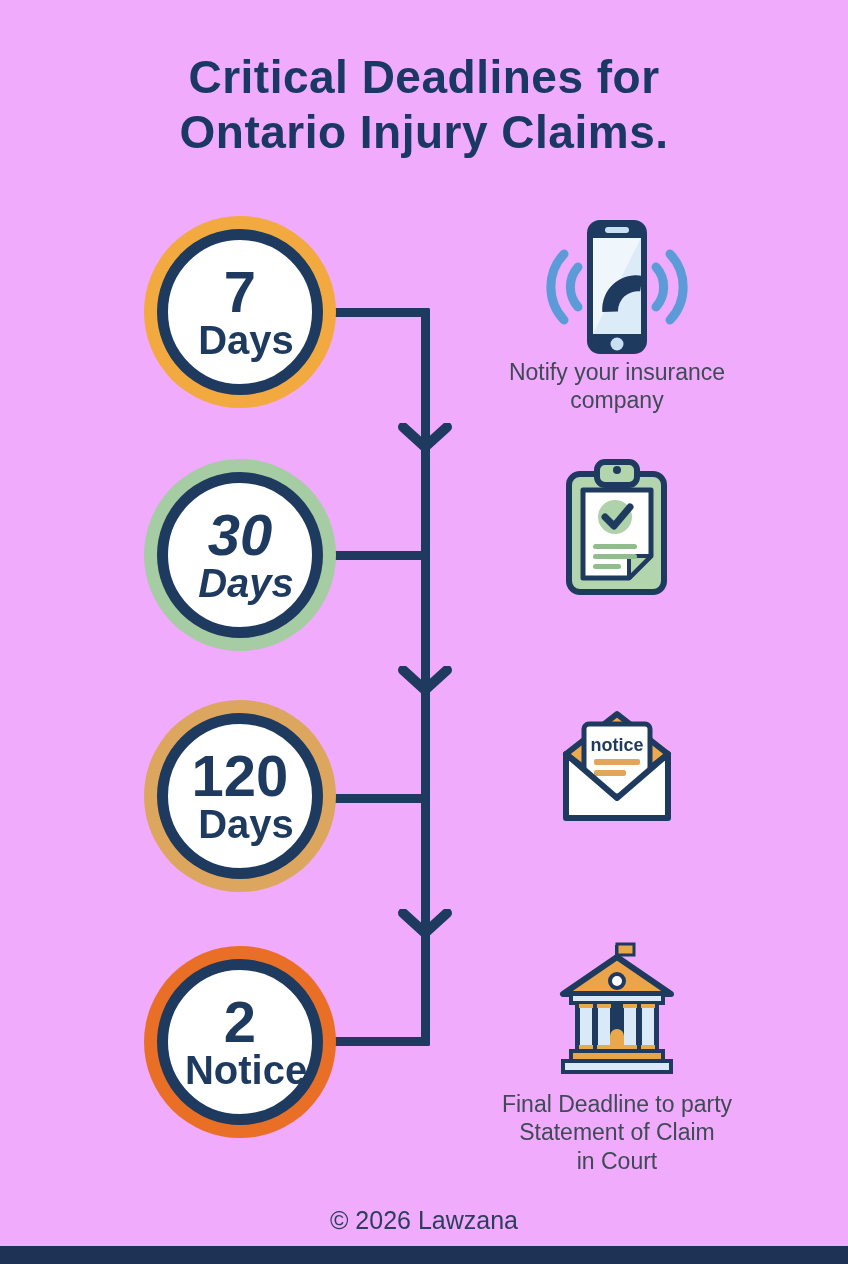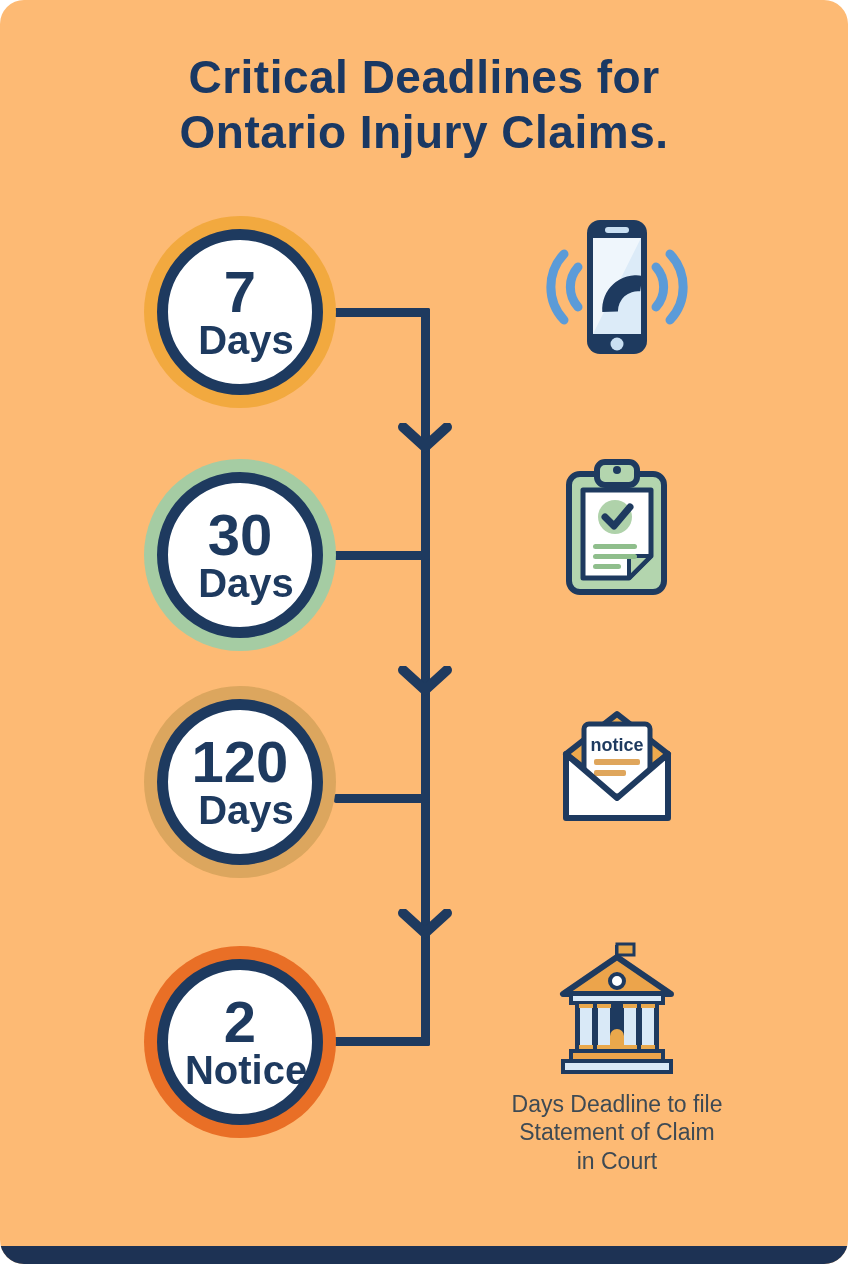--- a/index.html
+++ b/index.html
@@ -5,23 +5,22 @@
   html, body { margin: 0; padding: 0; }
   body {
     font-family: "Liberation Sans", sans-serif;
     background: #ffffff;
   }
   .canvas {
     position: relative;
     width: 848px;
     height: 1264px;
     margin: 0 auto;
-    background: #fdba74;
+    background: #f0abfc;
     overflow: hidden;
-    border-radius: 24px;
   }
   .title {
     position: absolute;
     top: 50px;
     left: 0;
     width: 100%;
     text-align: center;
     font-size: 46px;
     font-weight: 700;
     letter-spacing: 0.5px;
@@ -56,21 +55,21 @@
   }
   .step-unit {
     font-size: 40px;
     font-weight: 700;
     color: #1e3a5f;
     line-height: 1.0;
     margin-left: 12px;
   }
   .circle-1 { top: 216px; }
   .circle-2 { top: 459px; }
-  .circle-3 { top: 686px; }
+  .circle-3 { top: 700px; }
   .circle-4 { top: 946px; }
   
   .vline {
     position: absolute;
     left: 421px;
     top: 308px;
     width: 9px;
     height: 738px;
     background: #1e3a5f;
     border-radius: 2px;
@@ -155,21 +154,21 @@
   <svg class="chevron chev-3" width="56" height="30" viewBox="0 0 56 30">
     <path d="M6 4 L28 24 L50 4" fill="none" stroke="#1e3a5f" stroke-width="10" stroke-linecap="round" stroke-linejoin="round"></path>
   </svg>
 
   <div class="step-circle circle-1" style="background-color: rgb(242, 169, 63);">
     <div class="inner">
       <div class="step-number">7</div>
       <div class="step-unit">Days</div>
     </div>
   </div>
-  <div class="step-circle circle-2" style="background-color: rgb(165, 204, 163);">
+  <div class="step-circle circle-2" style="background-color: rgb(165, 204, 163); font-style: italic;">
     <div class="inner">
       <div class="step-number">30</div>
       <div class="step-unit">Days</div>
     </div>
   </div>
   <div class="step-circle circle-3" style="background-color: rgb(220, 166, 94);">
     <div class="inner">
       <div class="step-number">120</div>
       <div class="step-unit">Days</div>
     </div>
@@ -235,19 +234,22 @@
     <rect x="90" y="64" width="14" height="4" fill="#e9a84c"></rect>
     <rect x="28" y="105" width="14" height="5" fill="#e9a84c"></rect>
     <rect x="46" y="105" width="14" height="5" fill="#e9a84c"></rect>
     <rect x="72" y="105" width="14" height="5" fill="#e9a84c"></rect>
     <rect x="90" y="105" width="14" height="5" fill="#e9a84c"></rect>
     <path d="M59 111 V96 a7 7 0 0 1 14 0 V111 Z" fill="#e9a84c"></path>
     <rect x="20" y="111" width="92" height="10" fill="#eca44b" stroke="#1e3a5f" stroke-width="4"></rect>
     <rect x="12" y="121" width="108" height="11" fill="#d9e9f7" stroke="#1e3a5f" stroke-width="4"></rect>
   </svg>
 
-  <div class="caption cap-4">Days Deadline to file
+  <div class="caption cap-1">Notify your insurance
+company</div>
+  <div class="caption cap-4">Final Deadline to party
 Statement of Claim
 in Court</div>
 
+  <div class="footer">© 2026 Lawzana</div>
   <div class="bottom-bar" style="background-color: rgb(29, 50, 84);"></div>
 
 </div>
 
 </body></html>

